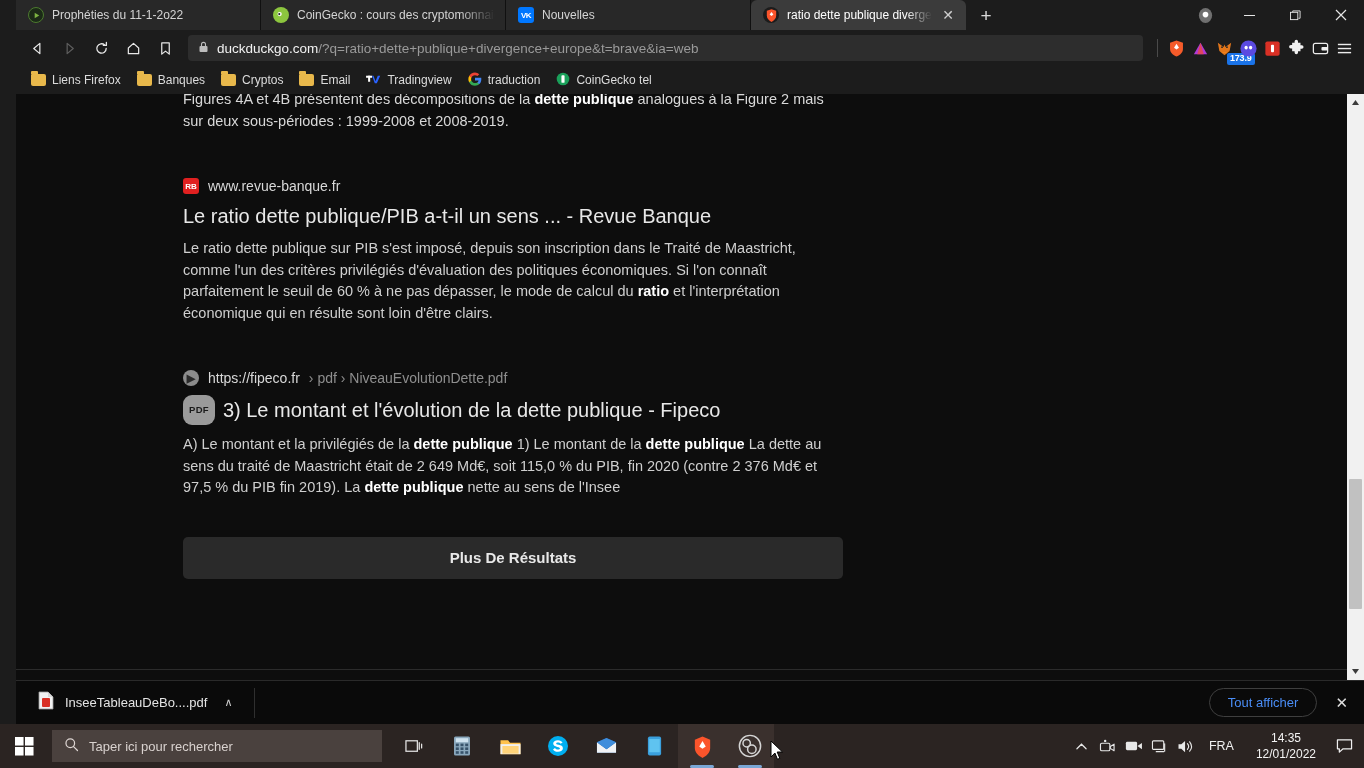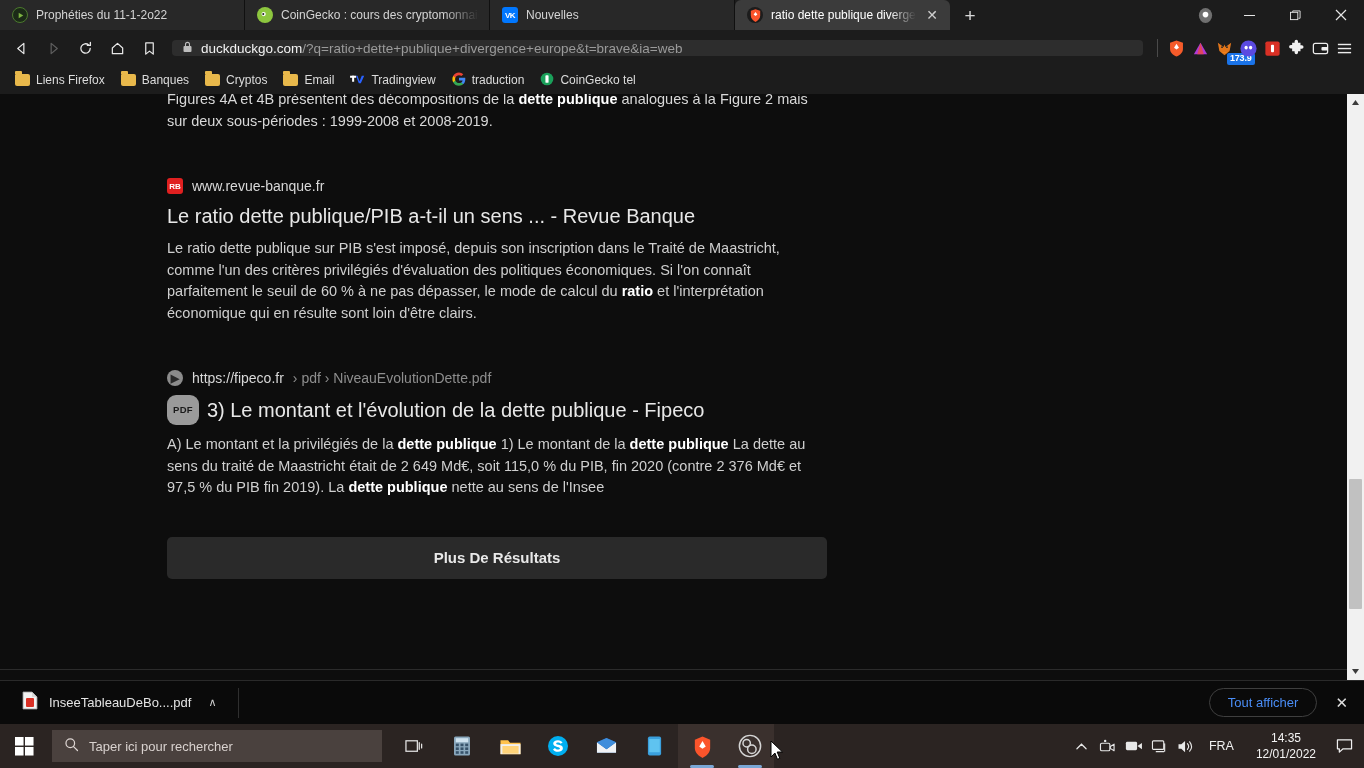--- a/index.html
+++ b/index.html
@@ -10,20 +10,21 @@
     background: #000;
     font-family: "Liberation Sans", sans-serif;
     -webkit-font-smoothing: antialiased;
   }
 
   
   .browser {
     width: 1364px; height: 724px;
     display: flex; flex-direction: column;
     background: #1c1c1c;
+    padding-left: 16px;
   }
 
   
   .tabstrip {
     height: 30px; display: flex; align-items: flex-end;
     background: #1c1c1c; position: relative;
   }
   .tab {
     height: 30px; display: flex; align-items: center; gap: 8px;
     padding: 0 10px 0 12px;
@@ -85,21 +86,21 @@
     height: 36px; display: flex; align-items: center;
     gap: 2px; padding: 0 6px; background: #1c1c1c;
   }
   .navbtn {
     width: 30px; height: 30px;
     display: flex; align-items: center; justify-content: center;
     color: #e8e8e8; cursor: pointer; border-radius: 4px;
   }
   .navbtn.disabled { color: #5e5e5e; }
   .urlbar {
-    flex: 1; height: 16px; margin: 0 6px;
+    flex: 1; height: 26px; margin: 0 6px;
     background: #2d2d2d; border-radius: 4px;
     display: flex; align-items: center;
     padding: 0 10px; gap: 8px; overflow: hidden;
   }
   .url-text {
     font-size: 13.5px; color: #9a9a9a;
     white-space: nowrap; overflow: hidden;
   }
   .url-text b { color: #f2f2f2; font-weight: 400; }
   .ext-area { display: flex; align-items: center; gap: 0; padding-right: 2px; position: relative; }

